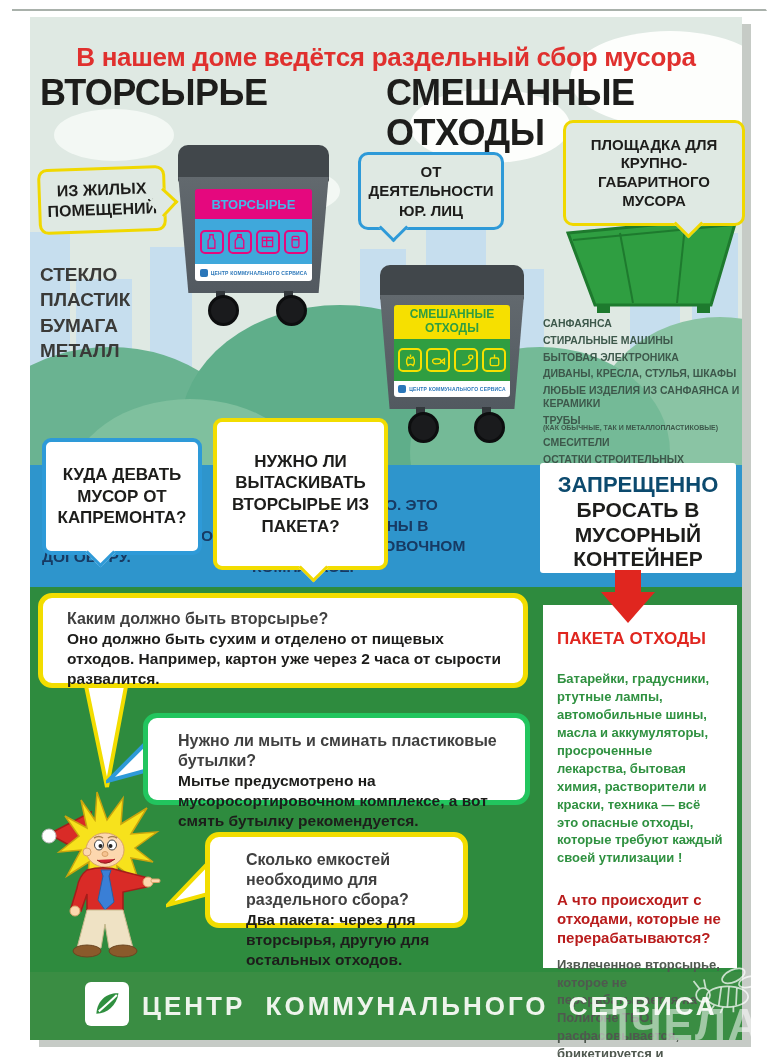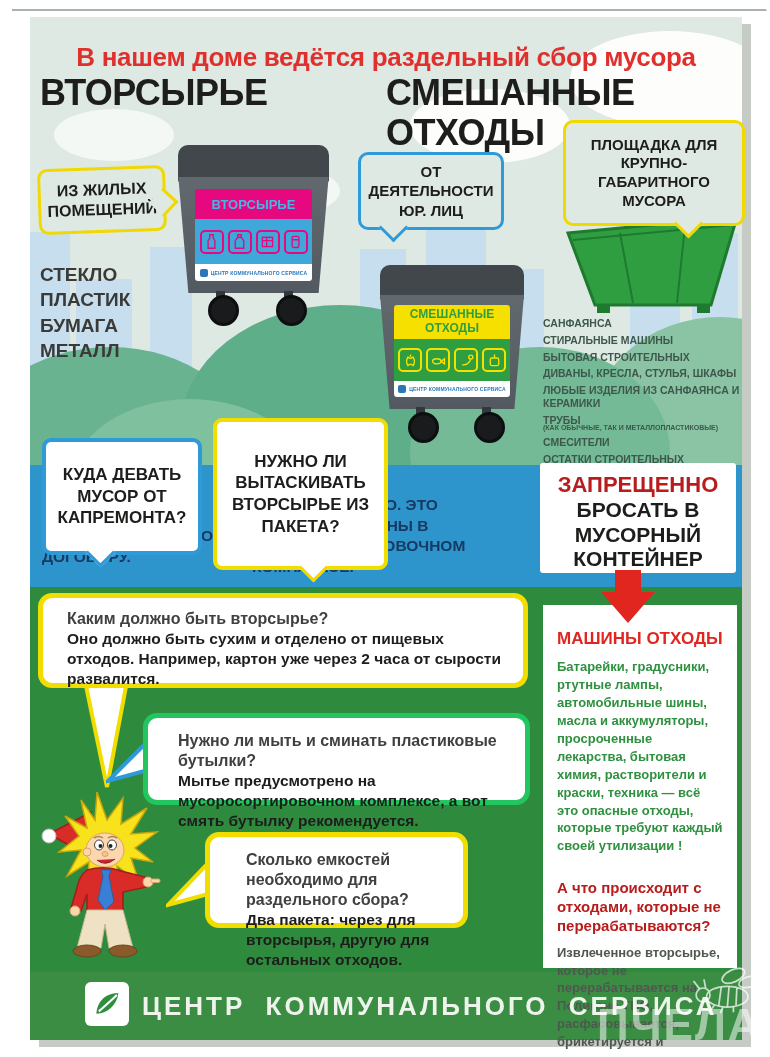--- a/index.html
+++ b/index.html
@@ -55,37 +55,37 @@
   .caster{position:absolute;width:9px;height:10px;background:#33383c;}
   
   .q-bubble{position:absolute;background:#ffffff;border-radius:9px;color:#1d1d1b;font-weight:700;
             text-align:center;display:flex;align-items:center;justify-content:center;z-index:4;}
   .qb-blue{border:4px solid #2e9ad8;}
   .qb-yellow{border:4px solid #f2dd00;}
   .answer{position:absolute;color:#173a63;font-weight:700;font-size:15.5px;line-height:1.33;z-index:3;}
   
   .proh-box{position:absolute;left:510px;top:446px;width:196px;height:110px;background:#ffffff;
             border-radius:3px;text-align:center;z-index:4;}
-  .proh-red{color:#b91c1c;font-size:22px;font-weight:700;margin-top:9px;}
+  .proh-red{color:#0c4a6e;font-size:22px;font-weight:700;margin-top:9px;}
   .proh-black{color:#1d1d1b;font-size:21px;font-weight:700;line-height:1.17;}
   .arrow-shaft{position:absolute;left:585px;top:553px;width:26px;height:24px;background:#e0261f;z-index:5;}
   .arrow-head{position:absolute;left:571px;top:575px;width:0;height:0;z-index:5;
               border-left:27px solid transparent;border-right:27px solid transparent;border-top:31px solid #e0261f;}
   
   .g-bubble{position:absolute;background:#ffffff;border-radius:14px;z-index:4;box-sizing:border-box;}
   .gb-yellow{border:5px solid #f2dd00;}
   .gb-blue{border:5px solid #22c55e;}
   .g-q{color:#404040;font-size:16px;font-weight:700;line-height:1.25;}
   .g-a{color:#1d1d1b;font-size:15.5px;font-weight:700;line-height:1.3;}
   .g-tail{position:absolute;z-index:3;}
   
   .haz-panel{position:absolute;left:513px;top:588px;width:194px;height:363px;background:#ffffff;
              box-sizing:border-box;padding:24px 13px 10px 14px;z-index:3;}
   .haz-h{color:#e0261f;font-size:17px;font-weight:700;}
-  .haz-body{margin-top:9px;color:#2f9140;font-size:13px;font-weight:700;line-height:1.38;}
+  .haz-body{margin-top:21px;color:#2f9140;font-size:13px;font-weight:700;line-height:1.38;}
   .left-h{margin-top:24px;color:#b91c1c;font-size:15px;font-weight:700;line-height:1.25;}
   .left-body{margin-top:8px;color:#4f584f;font-size:13px;font-weight:700;line-height:1.38;}
   
   .logo-tile{position:absolute;left:55px;top:965px;width:44px;height:44px;background:#ffffff;
              border-radius:6px;display:flex;align-items:center;justify-content:center;z-index:4;}
   .brand-line{position:absolute;left:112px;top:955px;width:590px;height:68px;line-height:68px;
               color:#eef4ec;font-size:26px;font-weight:600;letter-spacing:3px;word-spacing:10px;z-index:4;}
   
   .wm-text{position:absolute;left:597px;top:1000px;font-size:44px;font-weight:700;letter-spacing:2px;
            color:rgba(255,255,255,0.52);z-index:6;}
@@ -243,21 +243,21 @@
     <div class="mat-list">
       <div>СТЕКЛО</div>
       <div>ПЛАСТИК</div>
       <div>БУМАГА</div>
       <div>МЕТАЛЛ</div>
     </div>
 
     <div class="bulky-list">
       <div class="bi">САНФАЯНСА</div>
       <div class="bi">СТИРАЛЬНЫЕ МАШИНЫ</div>
-      <div class="bi">БЫТОВАЯ СТРОИТЕЛЬНЫХ</div>
+      <div class="bi">БЫТОВАЯ ЭЛЕКТРОНИКА</div>
       <div class="bi">ДИВАНЫ, КРЕСЛА, СТУЛЬЯ, ШКАФЫ</div>
       <div class="bi">ЛЮБЫЕ ИЗДЕЛИЯ ИЗ САНФАЯНСА И КЕРАМИКИ</div>
       <div class="bi" style="margin-bottom:0;">ТРУБЫ</div>
       <div class="bulky-note">(КАК ОБЫЧНЫЕ, ТАК И МЕТАЛЛОПЛАСТИКОВЫЕ)</div>
       <div class="bi">СМЕСИТЕЛИ</div>
       <div class="bi">ОСТАТКИ СТРОИТЕЛЬНЫХ МАТЕРИАЛОВ</div>
     </div>
 
     <div class="q-bubble qb-blue" style="left:12px;top:421px;width:144px;height:109px;font-size:17px;line-height:1.28;padding:0 4px;">
       <span>КУДА ДЕВАТЬ МУСОР ОТ КАПРЕМОНТА?</span>
@@ -321,21 +321,21 @@
         <circle cx="113" cy="92" r="5" fill="#fcd7ae" stroke="#d9a269"></circle>
         <rect x="116" y="89" width="9" height="3.5" rx="1.5" fill="#fcd7ae" stroke="#d9a269"></rect>
         <polygon points="66,80 76,80 74,86 79,112 70,120 63,110 68,86" fill="#3a7fd6" stroke="#2a5da0"></polygon>
         <path d="M52 120 L88 120 L98 158 L74 158 L70 134 L66 158 L42 158 Z" fill="#efe2c4" stroke="#c9b98e"></path>
         <ellipse cx="52" cy="161" rx="14" ry="6" fill="#8a5a2b" stroke="#6b4520"></ellipse>
         <ellipse cx="88" cy="161" rx="14" ry="6" fill="#8a5a2b" stroke="#6b4520"></ellipse>
       </svg>
     </div>
 
     <div class="haz-panel">
-      <div class="haz-h">МАШИНЫ ОТХОДЫ</div>
+      <div class="haz-h">ПАКЕТА ОТХОДЫ</div>
       <div class="haz-body">Батарейки, градусники, ртутные лампы, автомобильные шины, масла и аккумуляторы, просроченные лекарства, бытовая химия, растворители и  краски, техника — всё это опасные отходы, которые требуют каждый своей утилизации !</div>
       <div class="left-h">А что происходит с отходами, которые не перерабатываются?</div>
       <div class="left-body">Извлеченное вторсырье, которое не перерабатывается на Полигоне ТБО, расфасовывается, брикетируется и реализуется для нужд производств региона.</div>
     </div>
 
     <div class="logo-tile">
       <svg width="36" height="36" viewBox="0 0 44 44">
         <path d="M9 34 C10 16 24 8 36 9 C34 24 22 34 9 34 Z" fill="#2f8f3f"></path>
         <path d="M12 31 C20 24 28 17 34 11" stroke="#ffffff" stroke-width="2.5" fill="none"></path>
       </svg>

